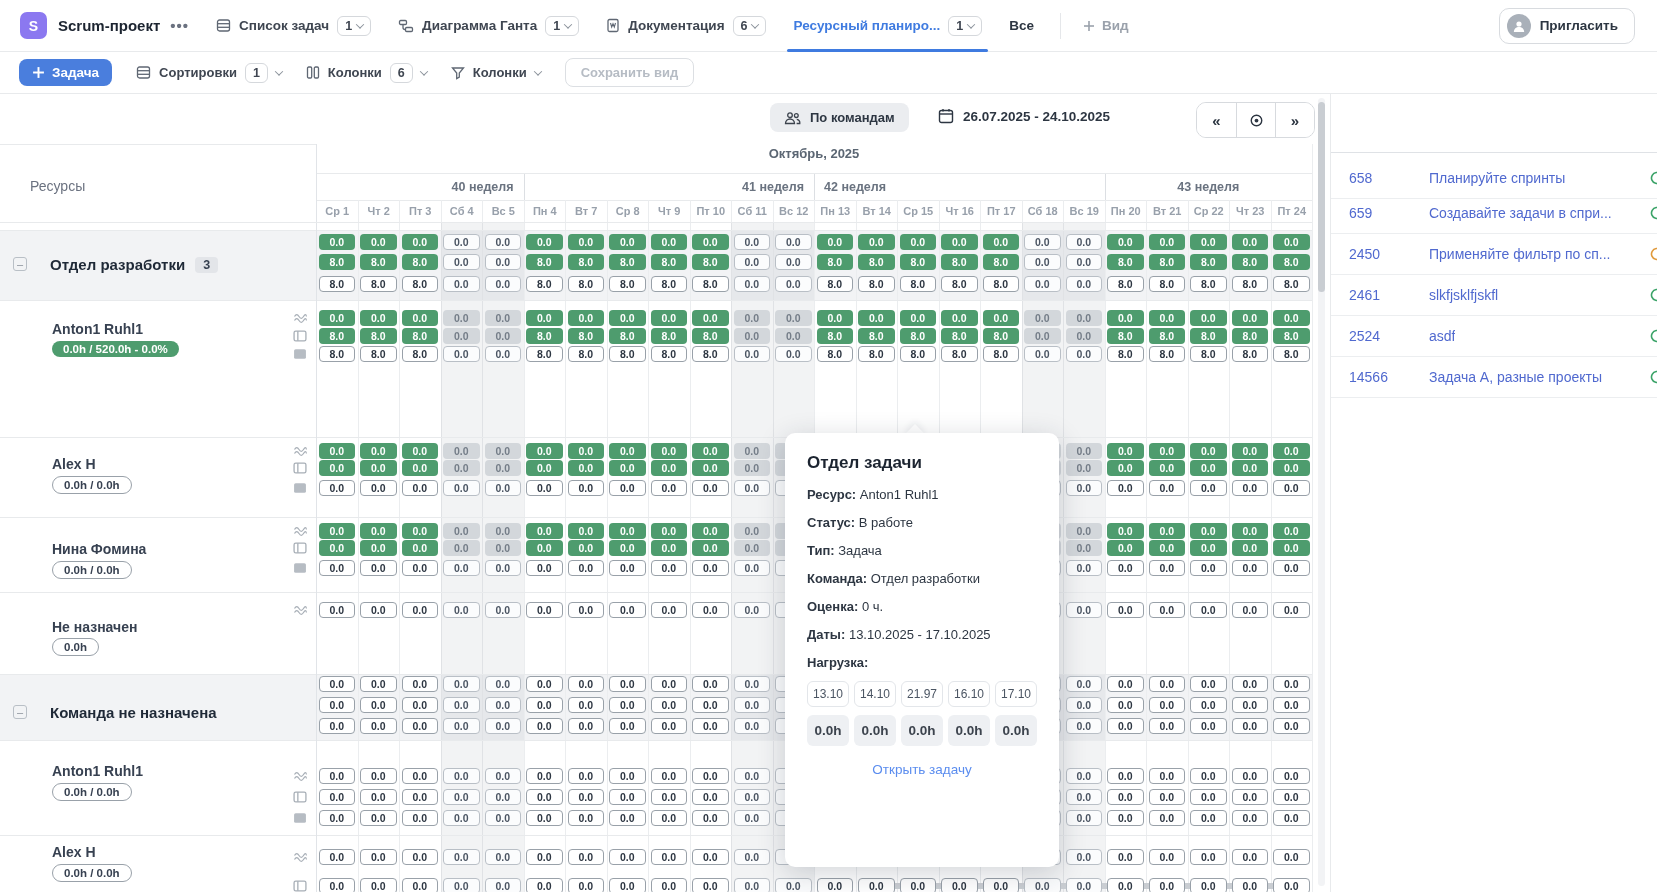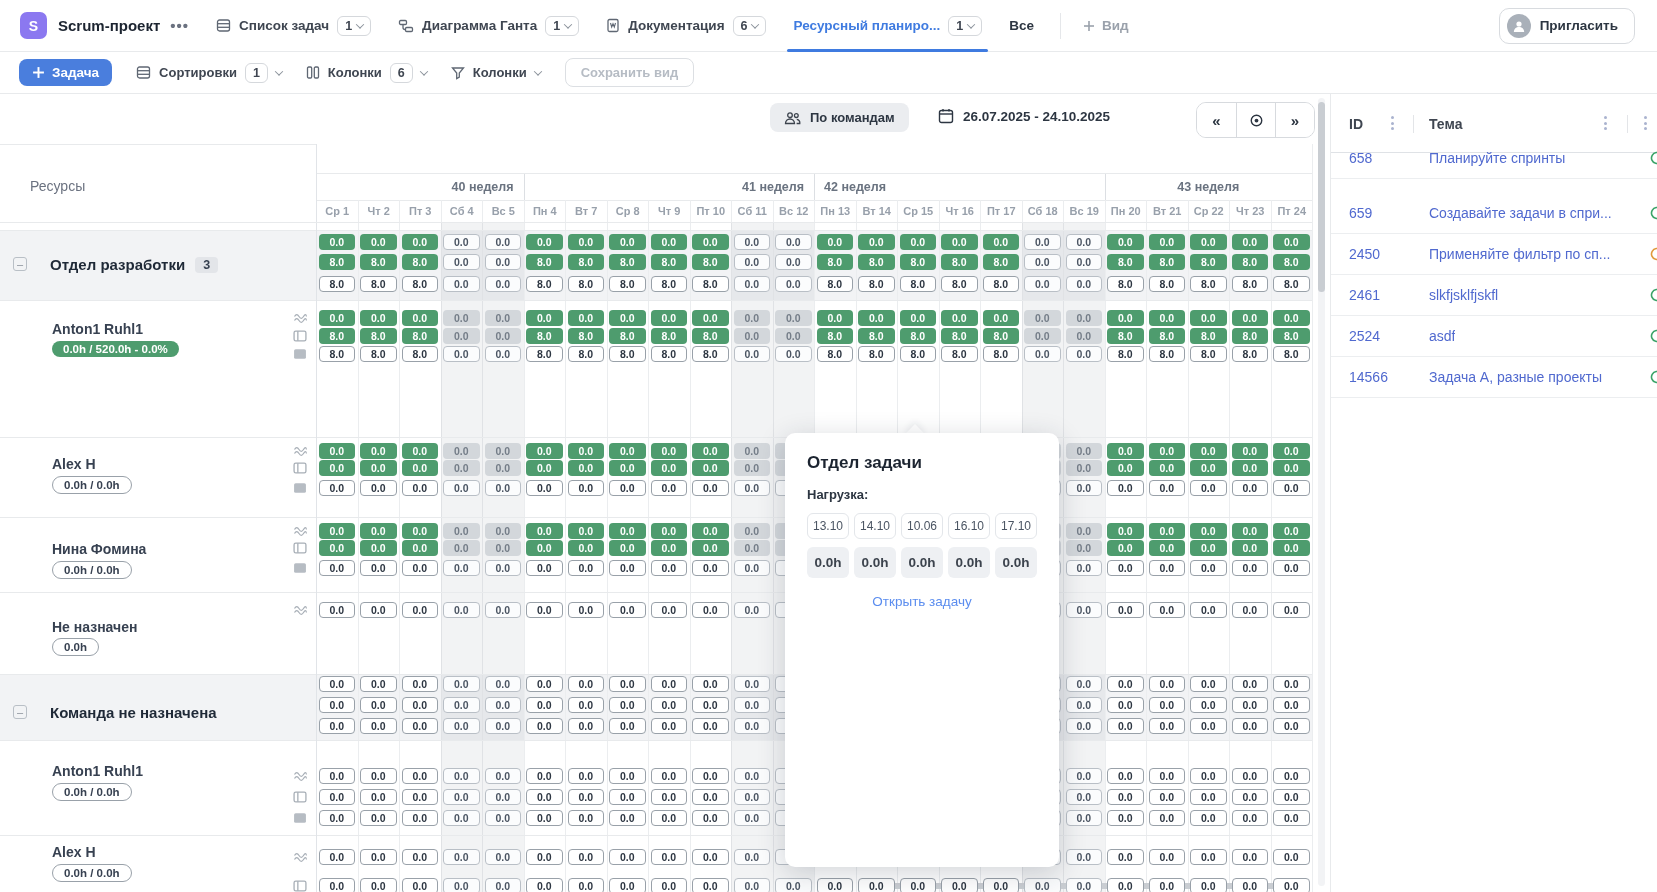--- a/index.html
+++ b/index.html
@@ -982,68 +982,56 @@
       <div class="pill outline" style="left: 1273px; top: 849px; width: 36.5px;">0.0</div>
       <div class="pill outline" style="left: 1273px; top: 878px; width: 36.5px;">0.0</div>
     </div>
 
   <div class="hline" style="left:0;top:144px;width:316px;"></div>
   <div class="vline" style="left:316px;top:144px;height:748px;"></div>
   <div class="vline" style="left:1312px;top:144px;height:748px;background:#ebedef;"></div>
   <div class="hline" style="left:0;top:222px;width:1312px;"></div>
 
   <span class="resources-lbl">Ресурсы</span>
+  <div class="month-lbl">Октябрь, 2025</div>
 
 
   <div id="tt-arrow"></div>
   <div id="tooltip">
     <div class="tt-title">Отдел задачи</div>
+    <div id="tt-fields">
+        <div class="tt-field"><b>Ресурс:</b> Anton1 Ruhl1</div>
+        <div class="tt-field"><b>Статус:</b> В работе</div>
+        <div class="tt-field"><b>Тип:</b> Задача</div>
+        <div class="tt-field"><b>Команда:</b> Отдел разработки</div>
+        <div class="tt-field"><b>Оценка:</b> 0 ч.</div>
+        <div class="tt-field"><b>Даты:</b> 13.10.2025 - 17.10.2025</div>
+      </div>
     <div class="tt-field"><b>Нагрузка:</b></div>
     <div class="tt-chips" id="tt-dates">
         <div class="tt-date">13.10</div>
         <div class="tt-date">14.10</div>
-        <div class="tt-date">10.06</div>
+        <div class="tt-date">21.97</div>
         <div class="tt-date">16.10</div>
         <div class="tt-date">17.10</div>
       </div>
     <div class="tt-chips" id="tt-hours">
         <div class="tt-hour">0.0h</div>
         <div class="tt-hour">0.0h</div>
         <div class="tt-hour">0.0h</div>
         <div class="tt-hour">0.0h</div>
         <div class="tt-hour">0.0h</div>
       </div>
     <div class="tt-link">Открыть задачу</div>
   </div>
 
   <aside id="taskpanel">
-    <div class="tp-header">
-      <span class="tp-col" style="left:18px;">ID</span>
-      <span class="handle" style="left:60px;">
-          <i></i>
-          <i></i>
-          <i></i>
-        </span>
-      <span class="tp-div" style="left:82px;"></span>
-      <span class="tp-col" style="left:98px;">Тема</span>
-      <span class="handle" style="left:273px;">
-          <i></i>
-          <i></i>
-          <i></i>
-        </span>
-      <span class="tp-div" style="left:296px;"></span>
-      <span class="handle" style="left:313px;">
-          <i></i>
-          <i></i>
-          <i></i>
-        </span>
-    </div>
     <div class="tp-hdr-border"></div>
     <div id="tp-rows">
-        <div class="tp-row" style="top: 44px;">
+        <div class="tp-row" style="top: 64px;">
           <span class="tid">658</span>
           <span class="tsub">Планируйте спринты</span>
           <span class="tstat">
             <svg width="16" height="16" viewBox="0 0 16 16" fill="none" stroke="#3ba368" stroke-width="1.6" stroke-linecap="round">
               <path d="M13.5 8a5.5 5.5 0 1 1-1.7-4"></path>
               <path d="M13.9 1.6v3h-3"></path>
             </svg>
           </span>
         </div>
         <div class="tp-row" style="top: 99px;">

